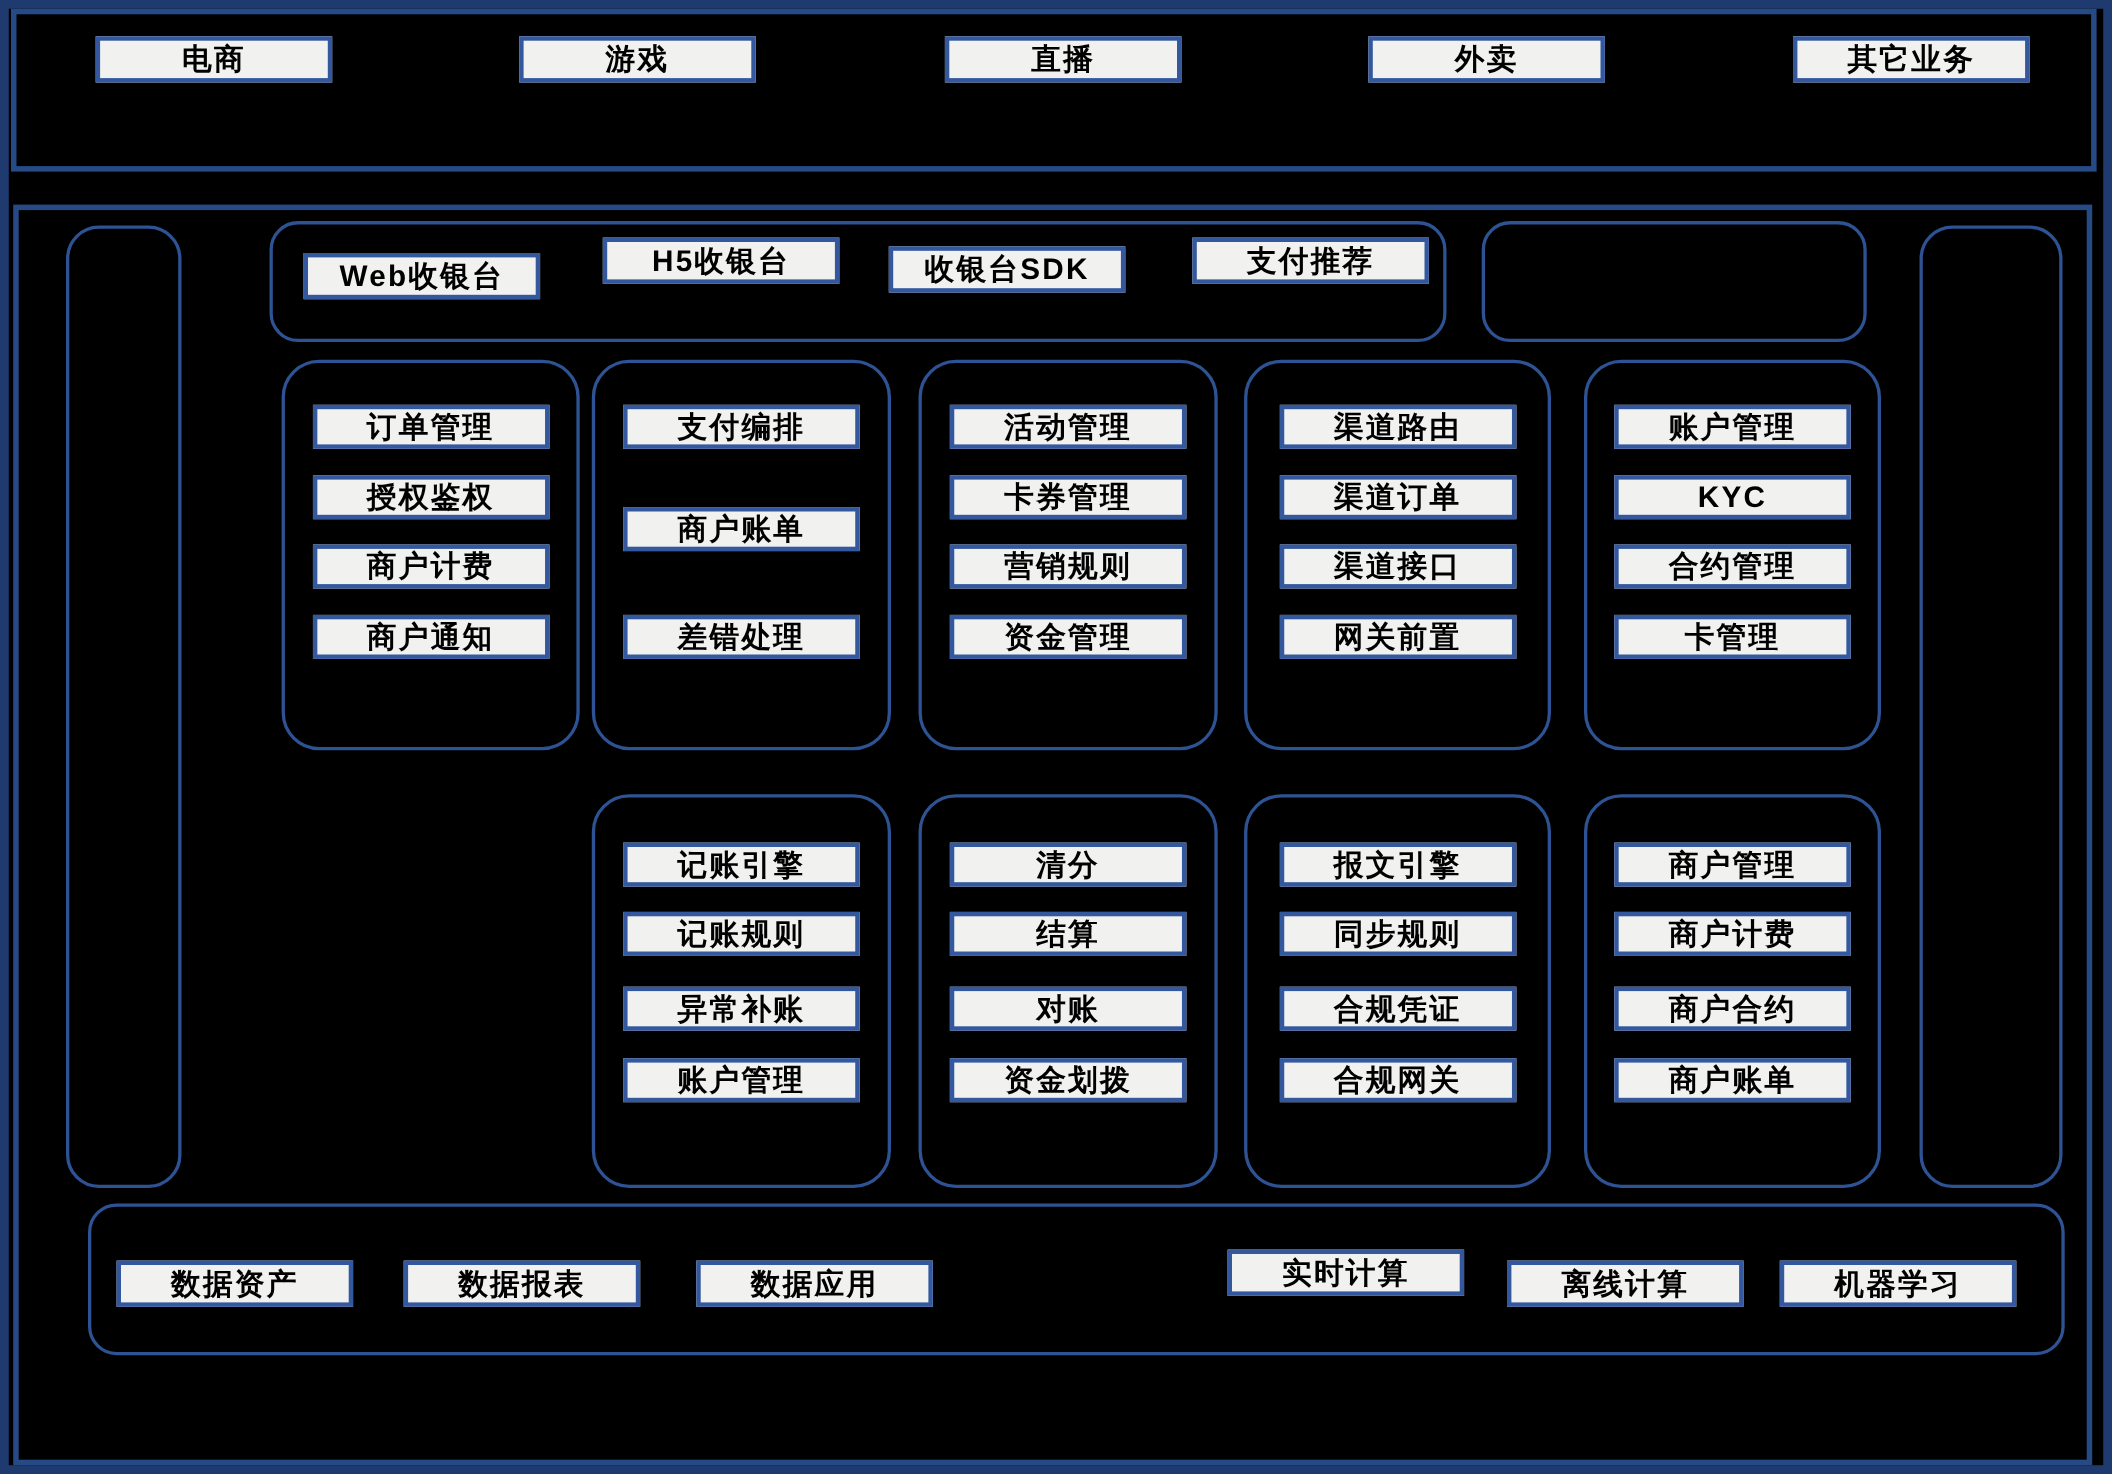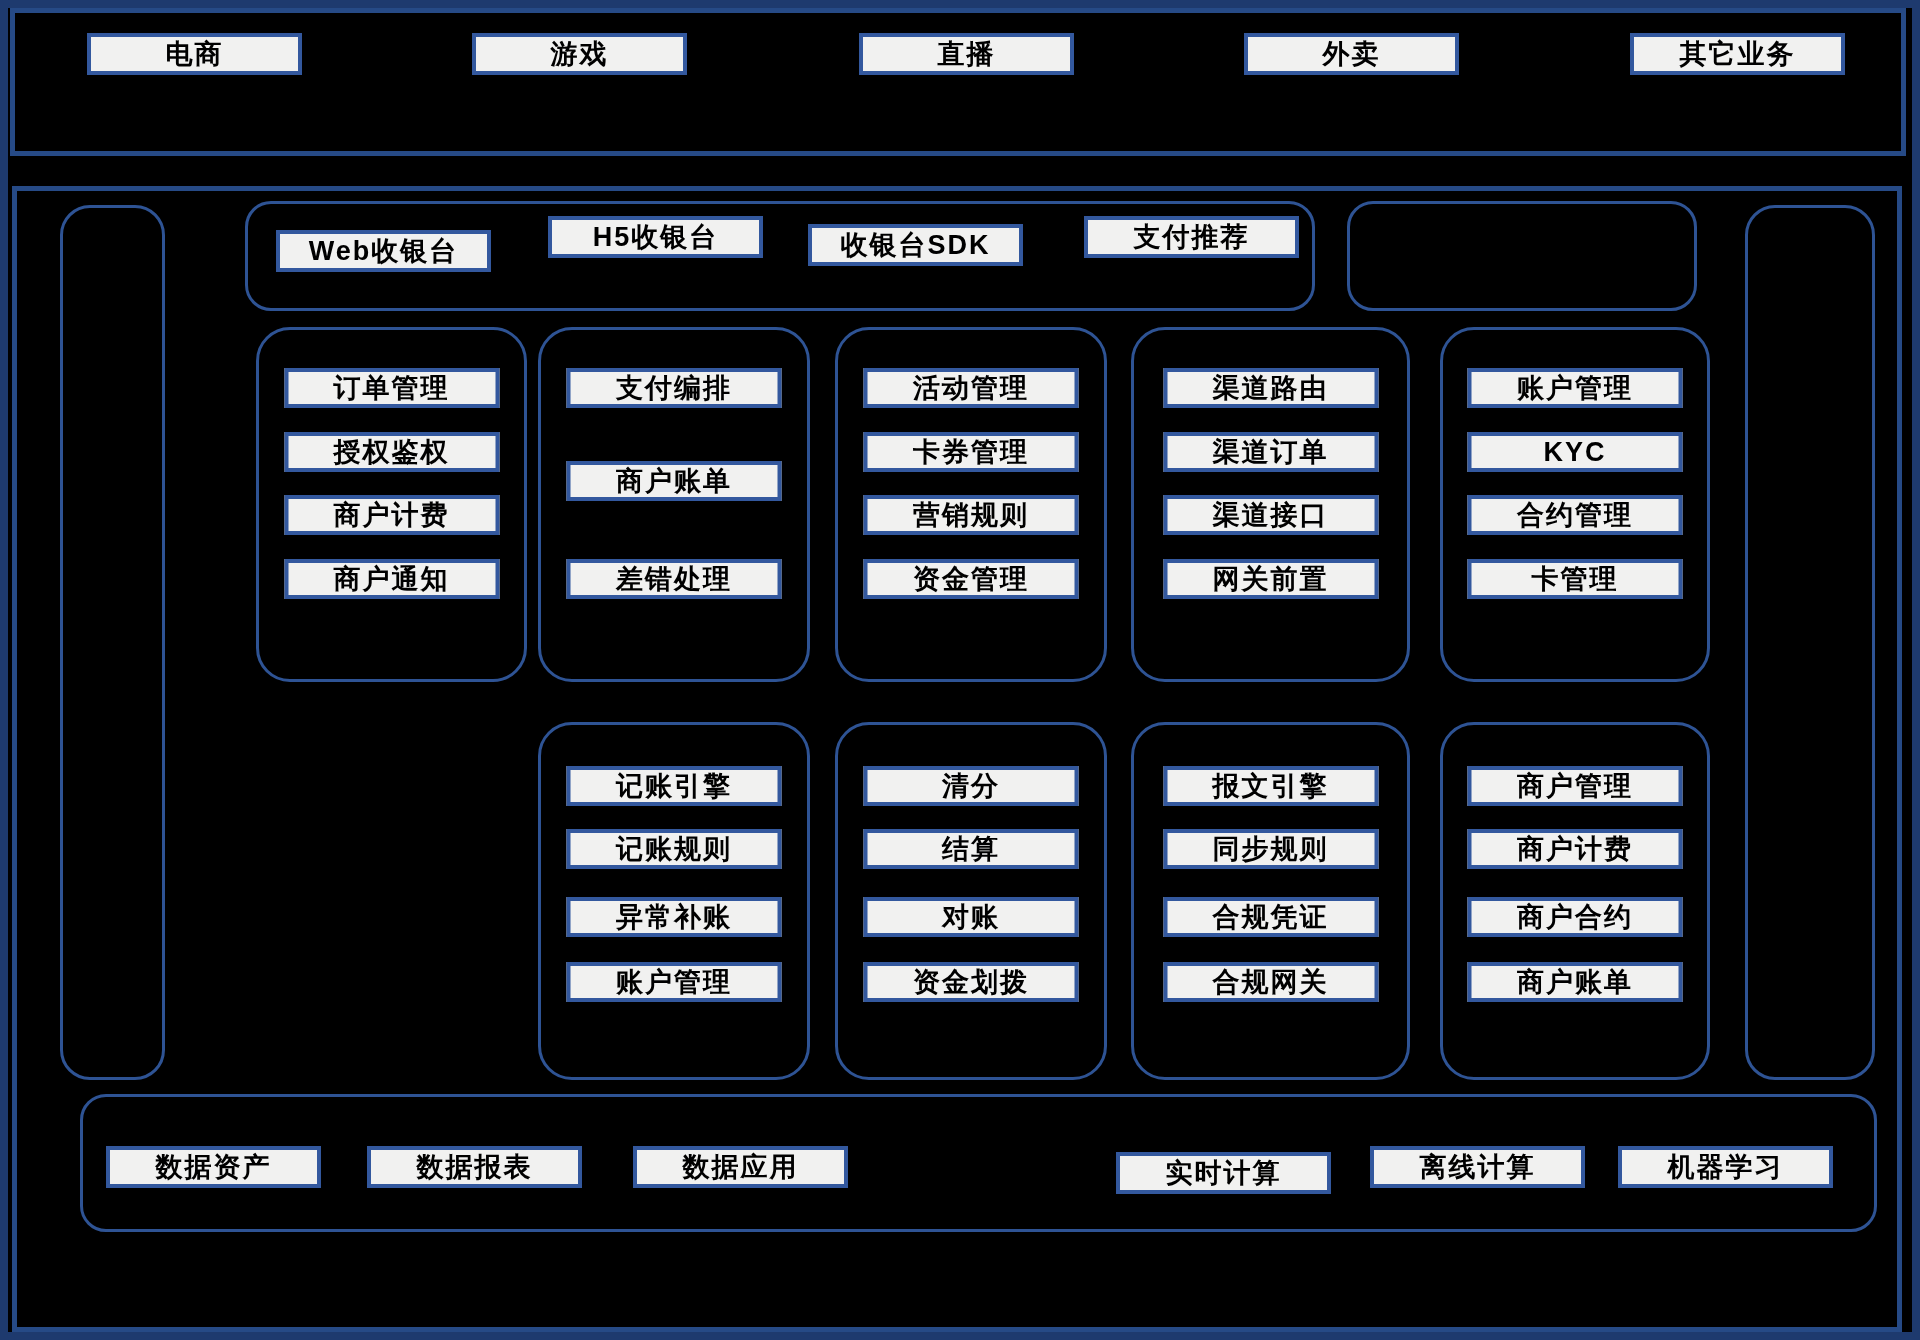--- a/index.html
+++ b/index.html
@@ -111,19 +111,19 @@
     <div class="pill l1">商户管理</div>
     <div class="pill l2">商户计费</div>
     <div class="pill l3">商户合约</div>
     <div class="pill l4">商户账单</div>
   </div>
 
   <div class="abs panel datastrip">
     <div class="pill" style="left:23px;top:49px;">数据资产</div>
     <div class="pill" style="left:284px;top:49px;">数据报表</div>
     <div class="pill" style="left:550px;top:49px;">数据应用</div>
-    <div class="pill" style="left:1033px;top:55px;">实时计算</div>
+    <div class="pill" style="left:1033px;top:39px;">实时计算</div>
     <div class="pill" style="left:1287px;top:49px;">离线计算</div>
     <div class="pill" style="left:1535px;top:49px;">机器学习</div>
   </div>
 </div>
 
 <div class="abs frame" style="pointer-events:none;"></div>
 
 </body></html>

